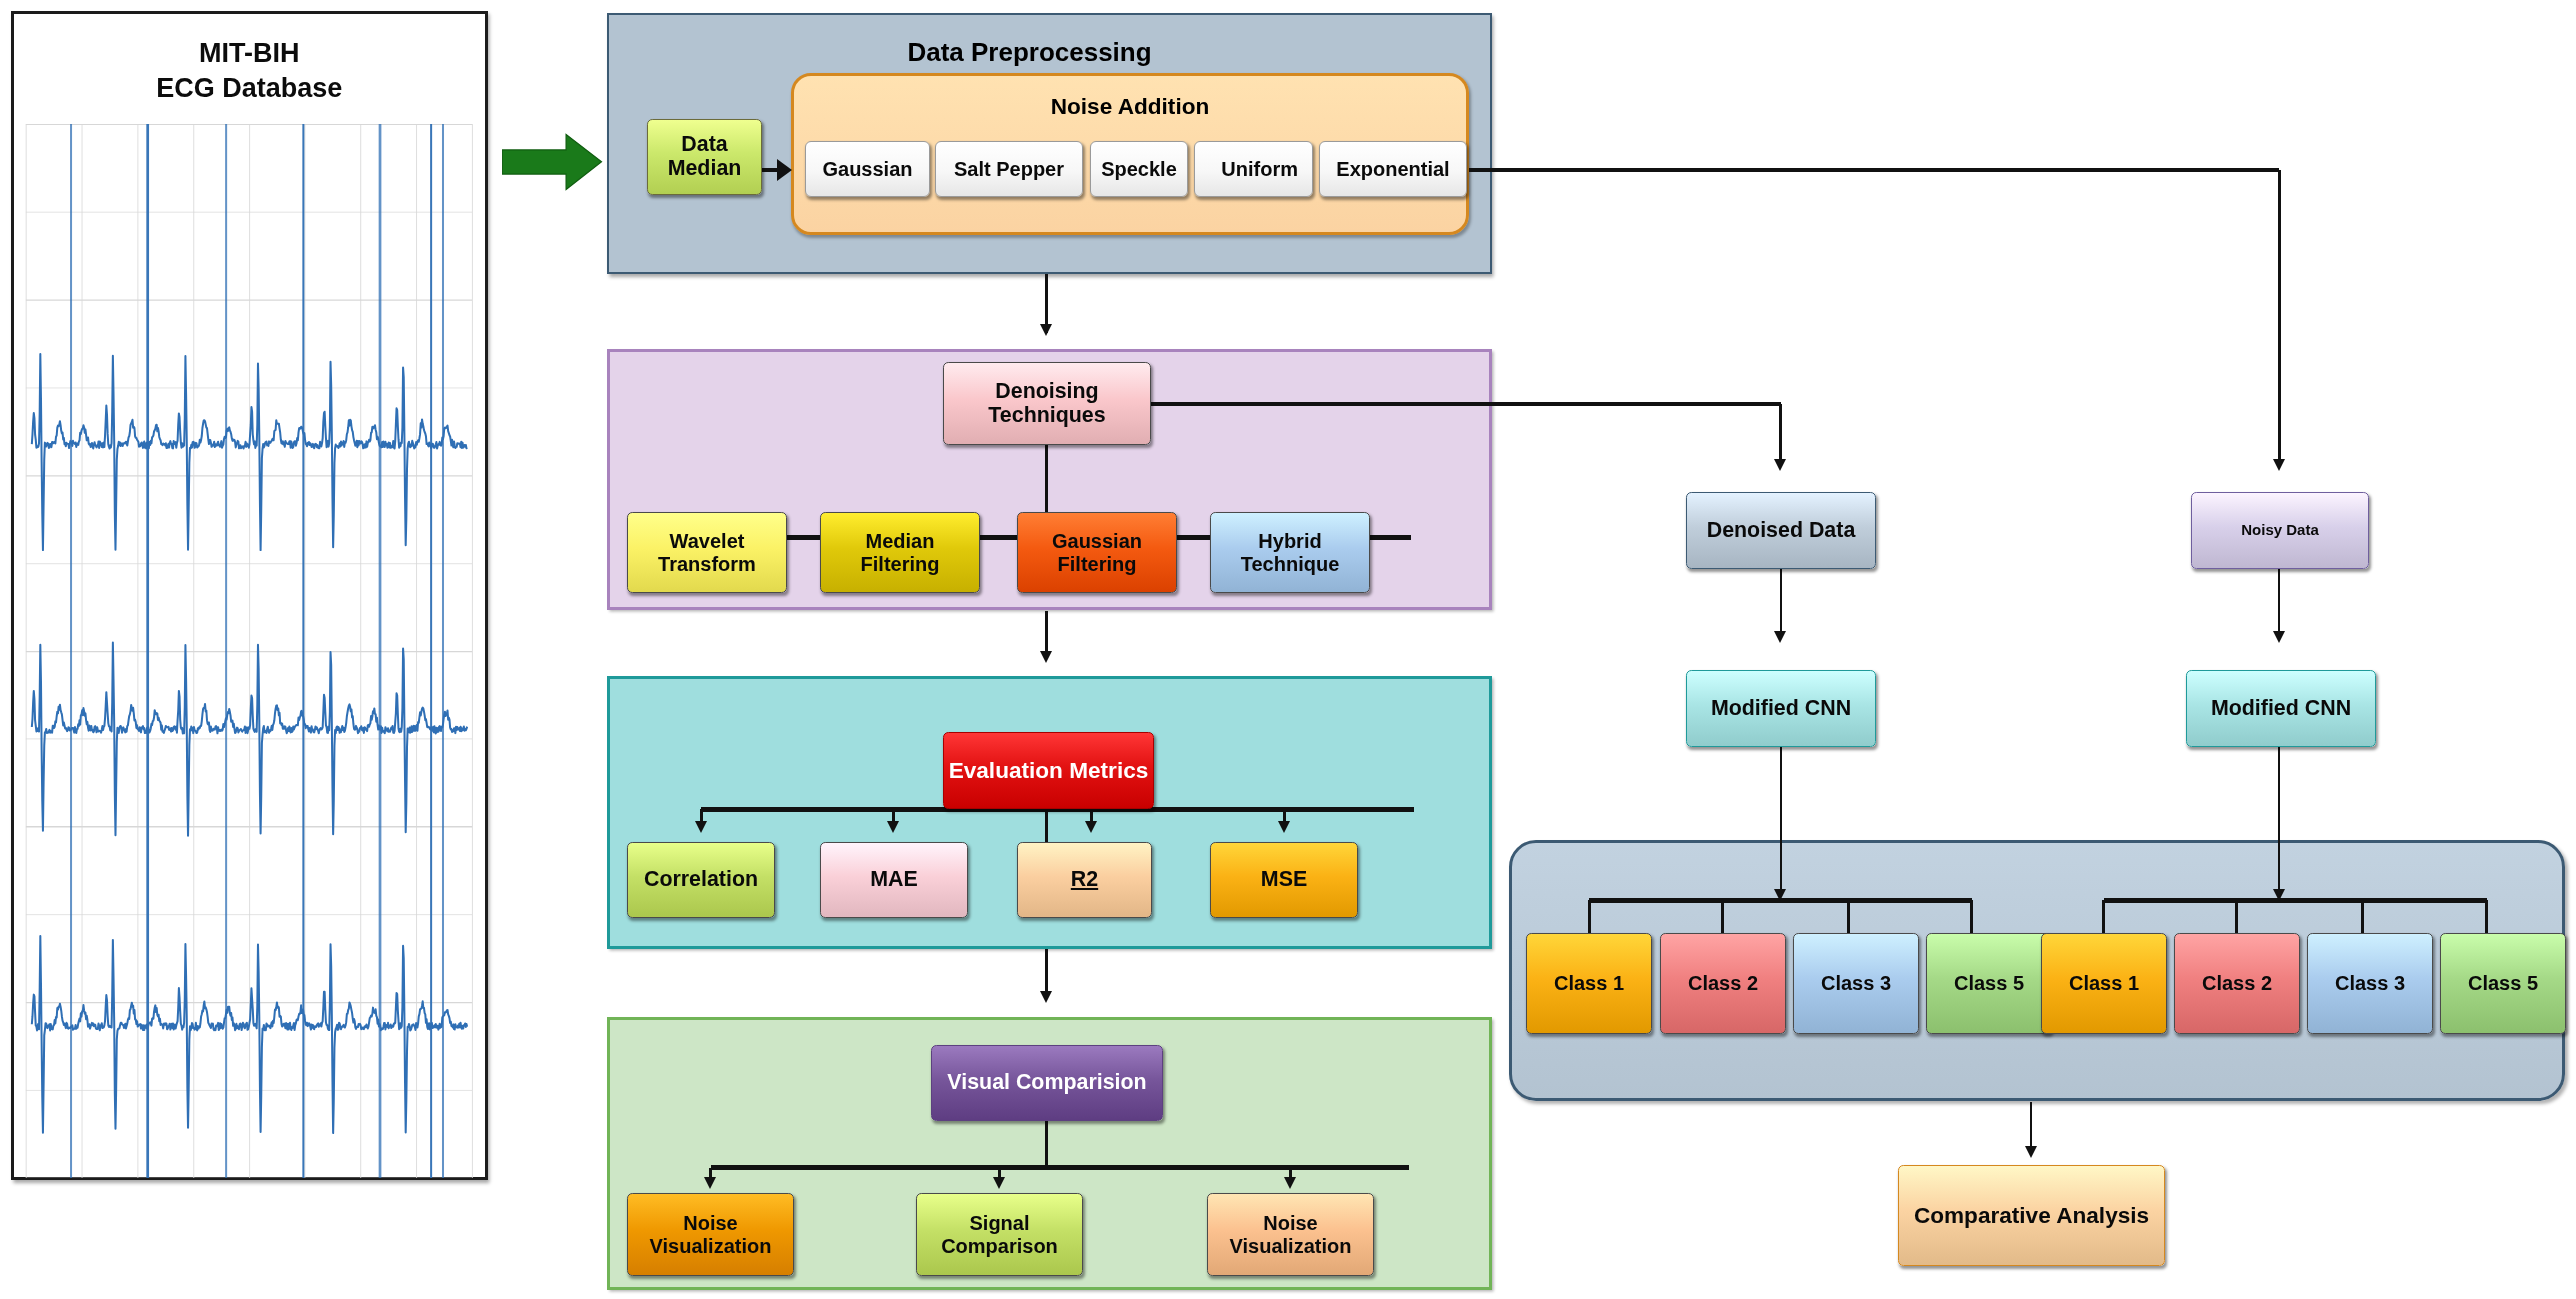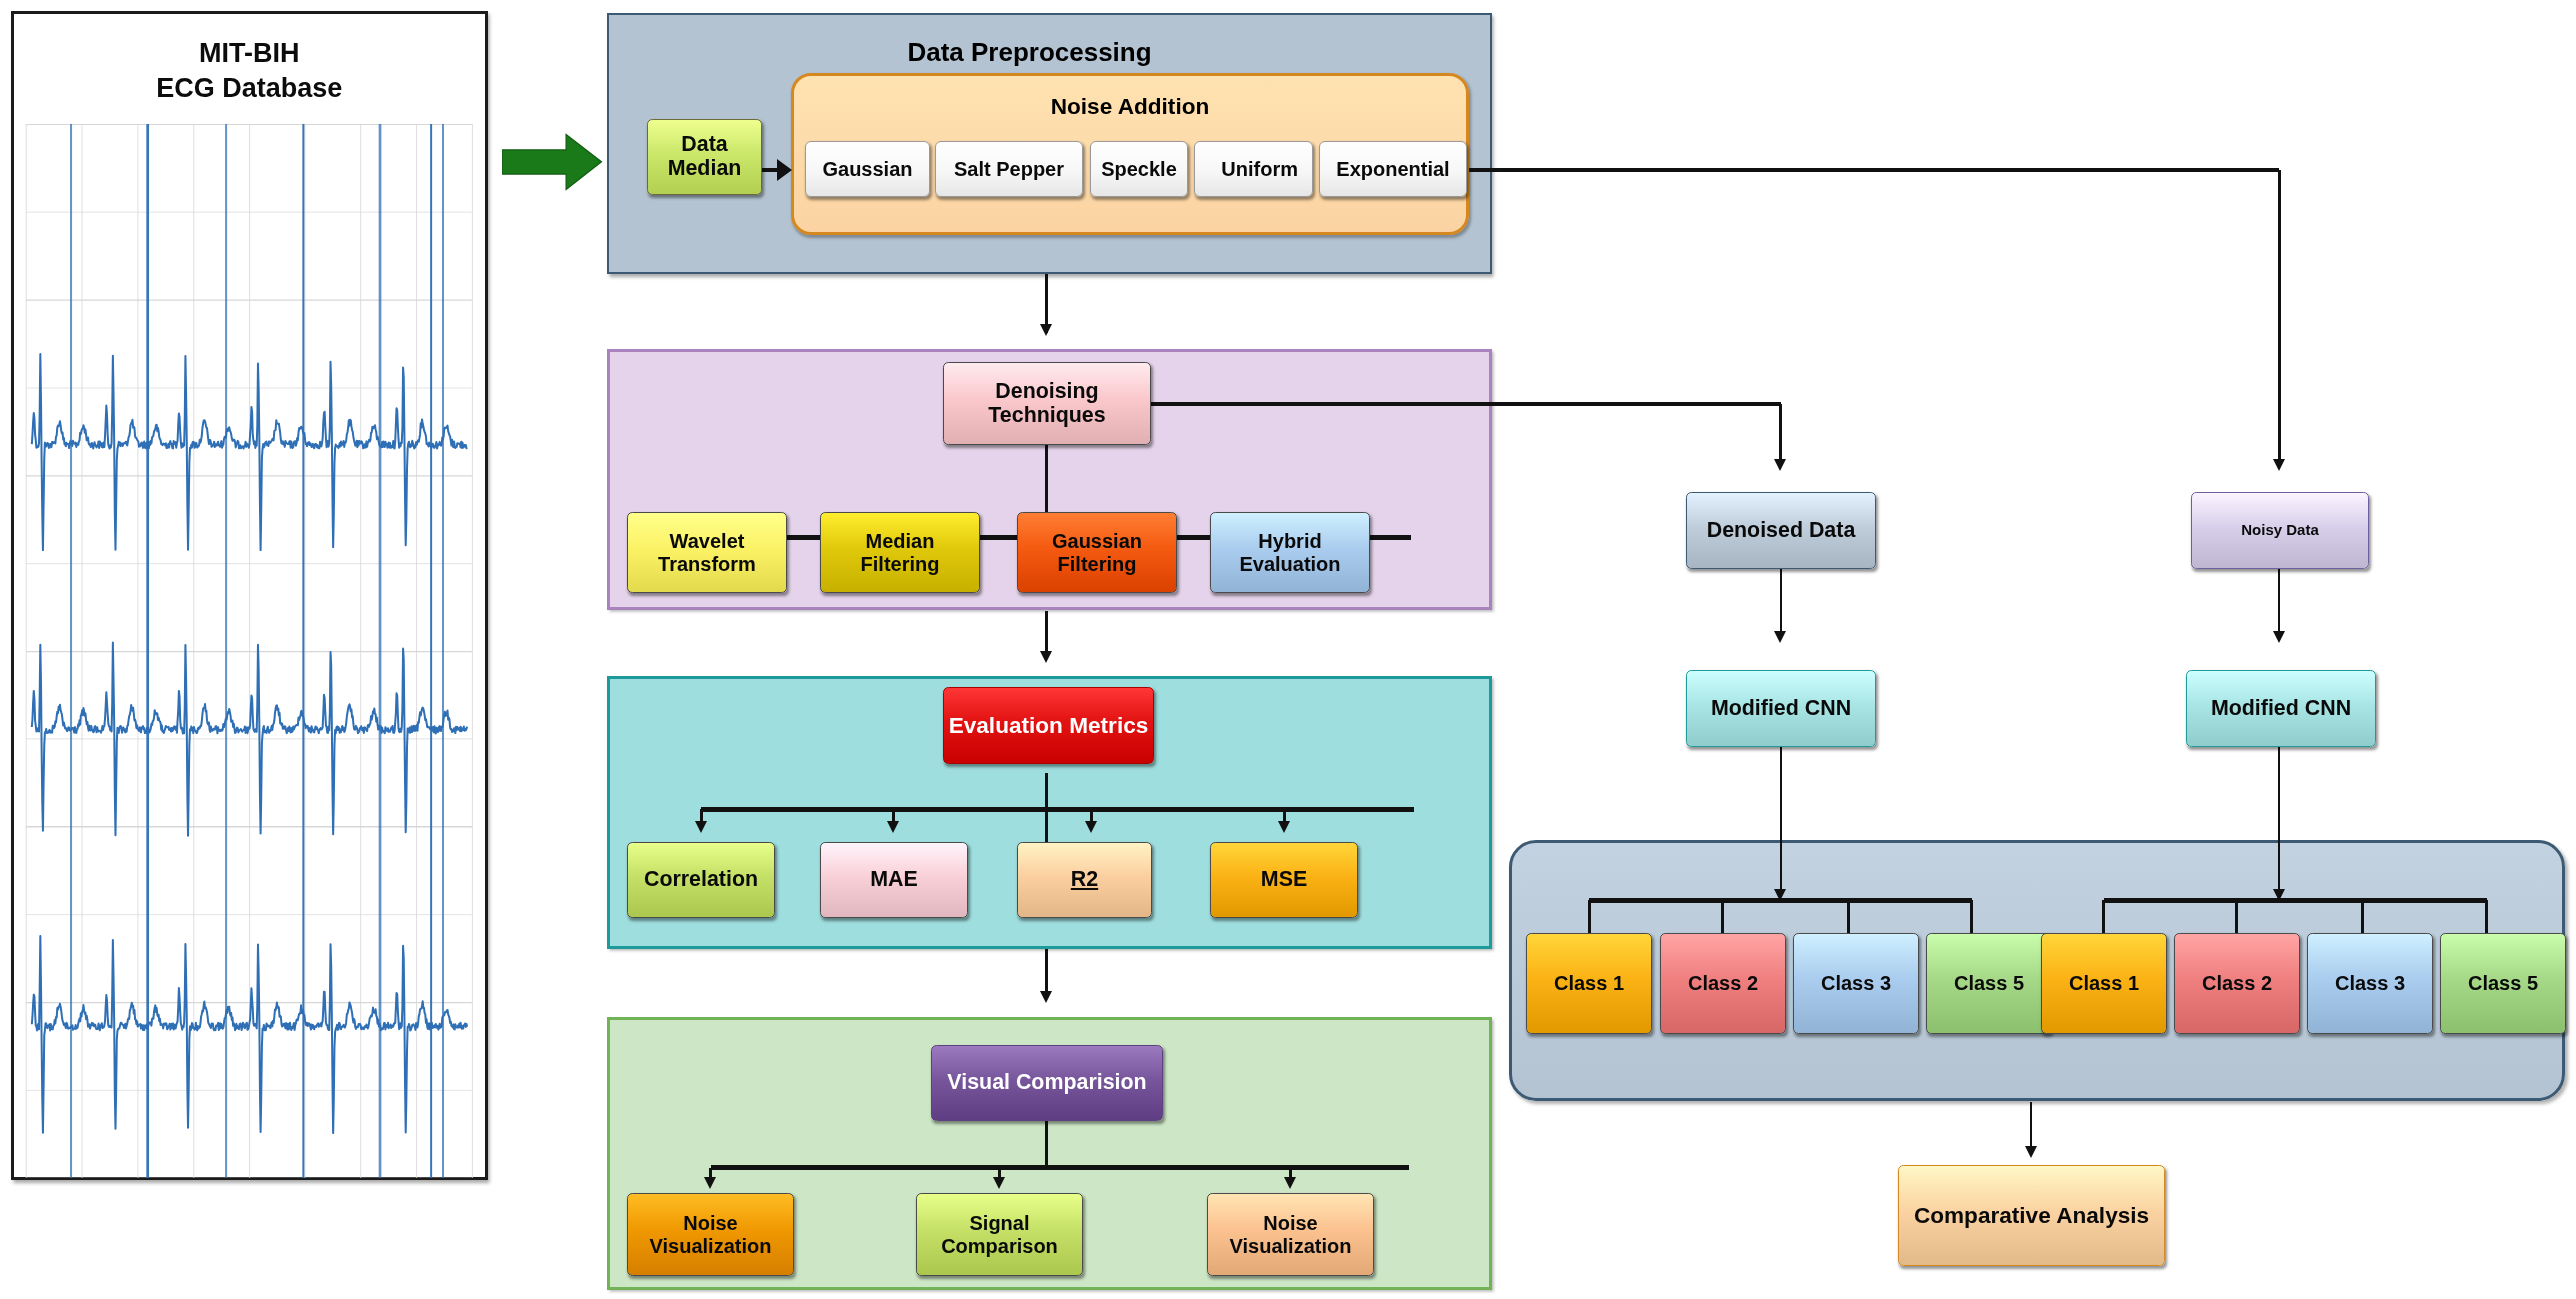--- a/index.html
+++ b/index.html
@@ -157,26 +157,26 @@
       <div class="node sq" style="left: 627px; top: 512px; width: 160px; height: 81px; font-size: 20px; background: linear-gradient(rgb(255, 255, 138) 0%, rgb(251, 242, 102) 45%, rgb(226, 217, 77) 100%); border: 1.8px solid rgb(74, 74, 74); color: rgb(10, 10, 10);">
         <span><span>Wavelet</span><br><span>Transform</span></span>
       </div>
       <div class="node sq" style="left: 820px; top: 512px; width: 160px; height: 81px; font-size: 20px; background: linear-gradient(rgb(255, 237, 46) 0%, rgb(224, 201, 10) 45%, rgb(199, 176, 0) 100%); border: 1.8px solid rgb(74, 74, 74); color: rgb(10, 10, 10);">
         <span><span>Median</span><br><span>Filtering</span></span>
       </div>
       <div class="node sq" style="left: 1017px; top: 512px; width: 160px; height: 81px; font-size: 20px; background: linear-gradient(rgb(255, 126, 52) 0%, rgb(244, 90, 16) 45%, rgb(219, 65, 0) 100%); border: 1.8px solid rgb(74, 74, 74); color: rgb(10, 10, 10);">
         <span><span>Gaussian</span><br><span>Filtering</span></span>
       </div>
       <div class="node sq" style="left: 1210px; top: 512px; width: 160px; height: 81px; font-size: 20px; background: linear-gradient(rgb(206, 240, 255) 0%, rgb(170, 204, 238) 45%, rgb(145, 179, 213) 100%); border: 1.8px solid rgb(74, 74, 74); color: rgb(10, 10, 10);">
-        <span><span>Hybrid</span><br><span>Evaluation</span></span>
+        <span><span>Hybrid</span><br><span>Technique</span></span>
       </div>
     </div>
 
   <div class="panel" id="evalPanel" style="left: 607px; top: 676px; width: 885px; height: 273px; background: rgb(159, 222, 222); border: 3px solid rgb(31, 154, 154); box-shadow: rgba(0, 0, 0, 0.3) 1.8px 2.4px 3px;"></div>
-  <div class="node sq" id="evalHead" style="left: 943px; top: 687px; width: 211px; height: 77px; font-size: 22.6px; background: linear-gradient(rgb(255, 54, 54) 0%, rgb(226, 18, 18) 45%, rgb(201, 0, 0) 100%); border: 1.8px solid rgb(168, 0, 0); color: rgb(255, 255, 255);">
+  <div class="node sq" id="evalHead" style="left: 943px; top: 732px; width: 211px; height: 77px; font-size: 22.6px; background: linear-gradient(rgb(255, 54, 54) 0%, rgb(226, 18, 18) 45%, rgb(201, 0, 0) 100%); border: 1.8px solid rgb(168, 0, 0); color: rgb(255, 255, 255);">
     <span>Evaluation Metrics</span>
   </div>
   <div id="evalItems">
       <div class="node sq" style="left: 627px; top: 842px; width: 148px; height: 76px; font-size: 21.4px; background: linear-gradient(rgb(232, 255, 138) 0%, rgb(196, 224, 102) 45%, rgb(171, 199, 77) 100%); border: 1.8px solid rgb(74, 74, 74); color: rgb(10, 10, 10);">
         <span><span>Correlation</span></span>
       </div>
       <div class="node sq" style="left: 820px; top: 842px; width: 148px; height: 76px; font-size: 21.4px; background: linear-gradient(rgb(255, 244, 252) 0%, rgb(250, 208, 216) 45%, rgb(225, 183, 191) 100%); border: 1.8px solid rgb(74, 74, 74); color: rgb(10, 10, 10);">
         <span><span>MAE</span></span>
       </div>
       <div class="node sq" style="left: 1017px; top: 842px; width: 135px; height: 76px; font-size: 21.4px; background: linear-gradient(rgb(255, 243, 196) 0%, rgb(251, 207, 160) 45%, rgb(226, 182, 135) 100%); border: 1.8px solid rgb(74, 74, 74); color: rgb(10, 10, 10); text-decoration: underline;">

